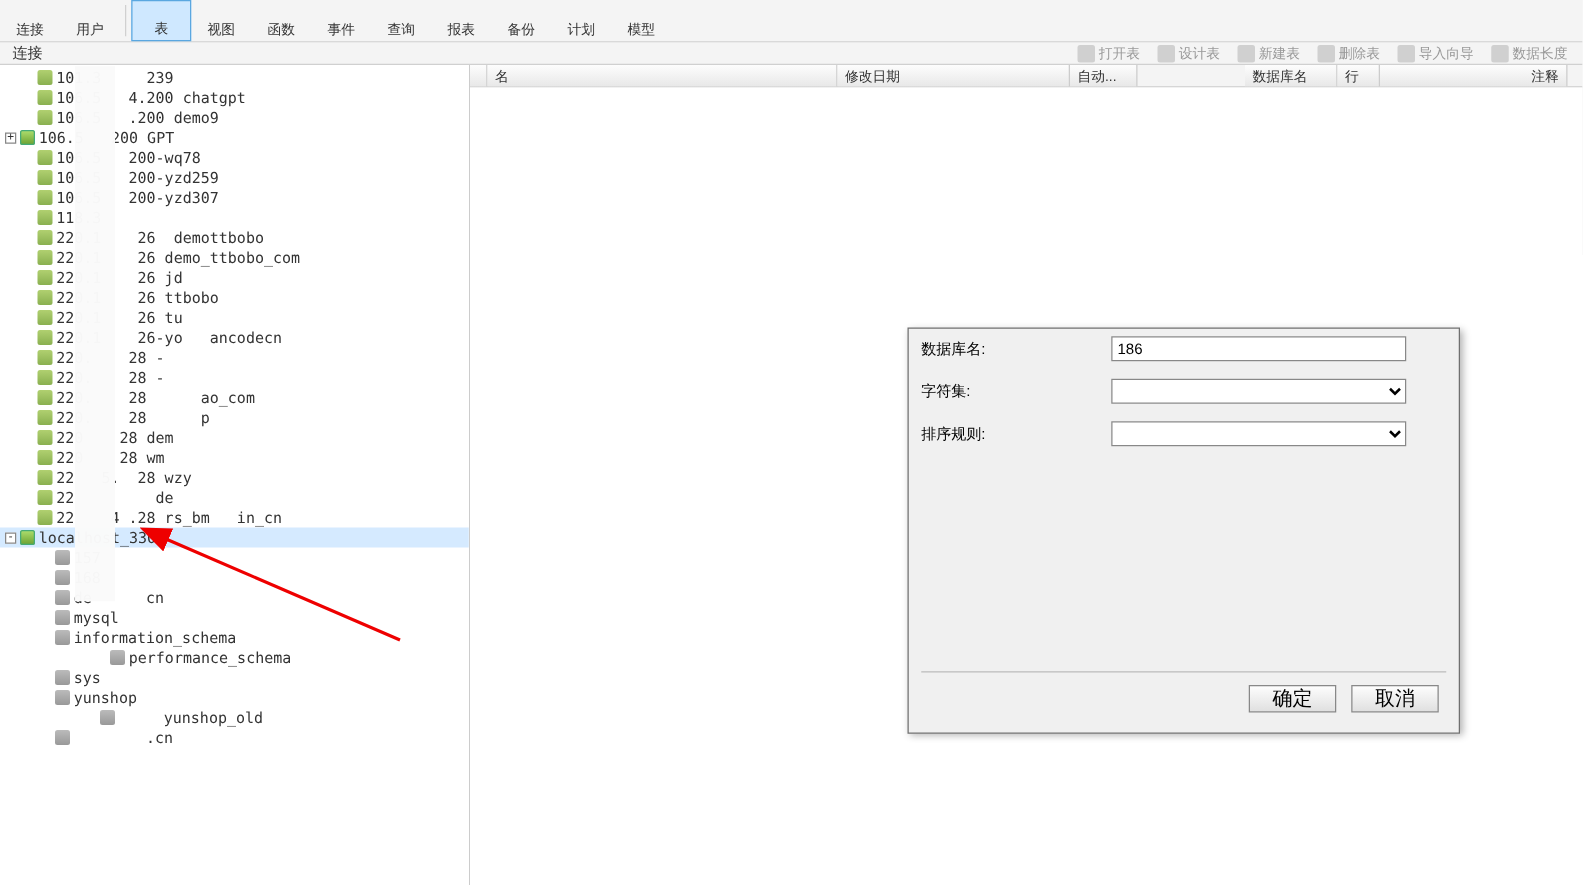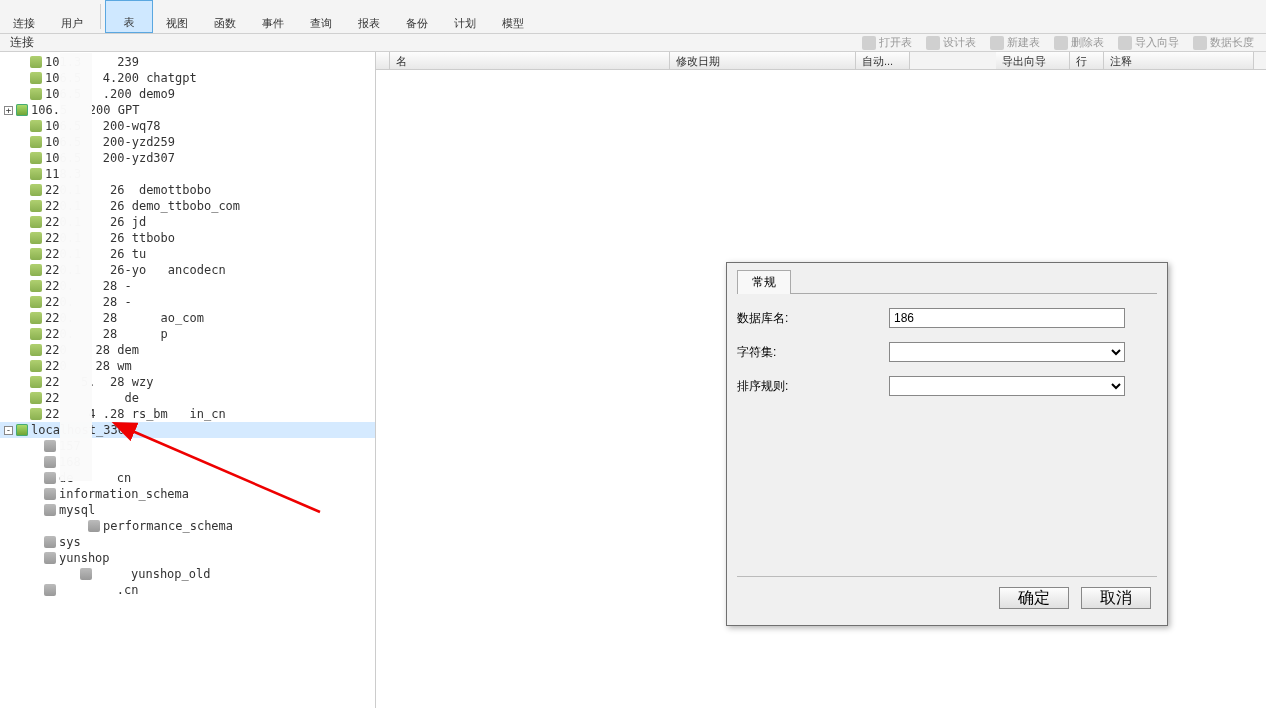--- a/index.html
+++ b/index.html
@@ -319,22 +319,22 @@
         <div class="tree-item" style="padding-left: 18px;"><span class="expander blank"></span><span class="node-icon icon-server"></span><span>220.    28      p</span></div>
         <div class="tree-item" style="padding-left: 18px;"><span class="expander blank"></span><span class="node-icon icon-server"></span><span>220    28 dem</span></div>
         <div class="tree-item" style="padding-left: 18px;"><span class="expander blank"></span><span class="node-icon icon-server"></span><span>220    28 wm</span></div>
         <div class="tree-item" style="padding-left: 18px;"><span class="expander blank"></span><span class="node-icon icon-server"></span><span>22   5.  28 wzy</span></div>
         <div class="tree-item" style="padding-left: 18px;"><span class="expander blank"></span><span class="node-icon icon-server"></span><span>22         de</span></div>
         <div class="tree-item" style="padding-left: 18px;"><span class="expander blank"></span><span class="node-icon icon-server"></span><span>22    4 .28 rs_bm   in_cn</span></div>
         <div class="tree-item sel" style="padding-left: 4px;"><span class="expander">-</span><span class="node-icon icon-server-on"></span><span>localhost_3306</span></div>
         <div class="tree-item" style="padding-left: 32px;"><span class="expander blank"></span><span class="node-icon icon-db"></span><span>157</span></div>
         <div class="tree-item" style="padding-left: 32px;"><span class="expander blank"></span><span class="node-icon icon-db"></span><span>168</span></div>
         <div class="tree-item" style="padding-left: 32px;"><span class="expander blank"></span><span class="node-icon icon-db"></span><span>de      cn</span></div>
+        <div class="tree-item" style="padding-left: 32px;"><span class="expander blank"></span><span class="node-icon icon-db"></span><span>mysql</span></div>
         <div class="tree-item" style="padding-left: 32px;"><span class="expander blank"></span><span class="node-icon icon-db"></span><span>information_schema</span></div>
-        <div class="tree-item" style="padding-left: 32px;"><span class="expander blank"></span><span class="node-icon icon-db"></span><span>mysql</span></div>
         <div class="tree-item" style="padding-left: 32px; margin-left: 44px;"><span class="expander blank"></span><span class="node-icon icon-db"></span><span>performance_schema</span></div>
         <div class="tree-item" style="padding-left: 32px;"><span class="expander blank"></span><span class="node-icon icon-db"></span><span>sys</span></div>
         <div class="tree-item" style="padding-left: 32px;"><span class="expander blank"></span><span class="node-icon icon-db"></span><span>yunshop</span></div>
         <div class="tree-item" style="padding-left: 32px; gap: 36px;"><span class="expander blank"></span><span class="node-icon icon-db"></span><span>yunshop_old</span></div>
         <div class="tree-item" style="padding-left: 32px;"><span class="expander blank"></span><span class="node-icon icon-db"></span><span>        .cn</span></div>
       </div>
 
     <div class="blur" style="left:60px;top:1px;width:32px;height:428px"></div>
 
     <svg class="arrow" style="left:0;top:0" width="376" height="640">
@@ -346,33 +346,30 @@
       <line x1="320" y1="460" x2="130" y2="378" stroke="#e00" stroke-width="2.5" marker-end="url(#ah)"></line>
     </svg>
   </div>
   <div class="content">
     <div class="grid-header" id="gh">
         <div class="gh-cell" style="width: 14px;"></div>
         <div class="gh-cell" style="width: 280px;">名</div>
         <div class="gh-cell" style="width: 186px;">修改日期</div>
         <div class="gh-cell" style="width: 54px;">自动...</div>
         <div class="gh-cell" style="width: 86px; margin-top: 43px;">表类型</div>
-        <div class="gh-cell" style="width: 74px;">导出向导</div>
+        <div class="gh-cell" style="width: 74px;">数据库名</div>
         <div class="gh-cell" style="width: 34px;">行</div>
-        <div class="gh-cell" style="width: 150px;">注释</div>
+        <div class="gh-cell" style="width: 150px; text-align: right;">注释</div>
       </div>
     <div class="grid-body"></div>
   </div>
 </div>
 
 <div class="dialog">
   <div class="dlg-body">
-    <div class="tab-strip">
-      <div class="tab">常规</div>
-    </div>
     <div class="form-row">
       <label>数据库名:</label>
       <input type="text" value="186" style="">
     </div>
     <div class="form-row">
       <label>字符集:</label>
       <select><option></option></select>
     </div>
     <div class="form-row">
       <label>排序规则:</label>

